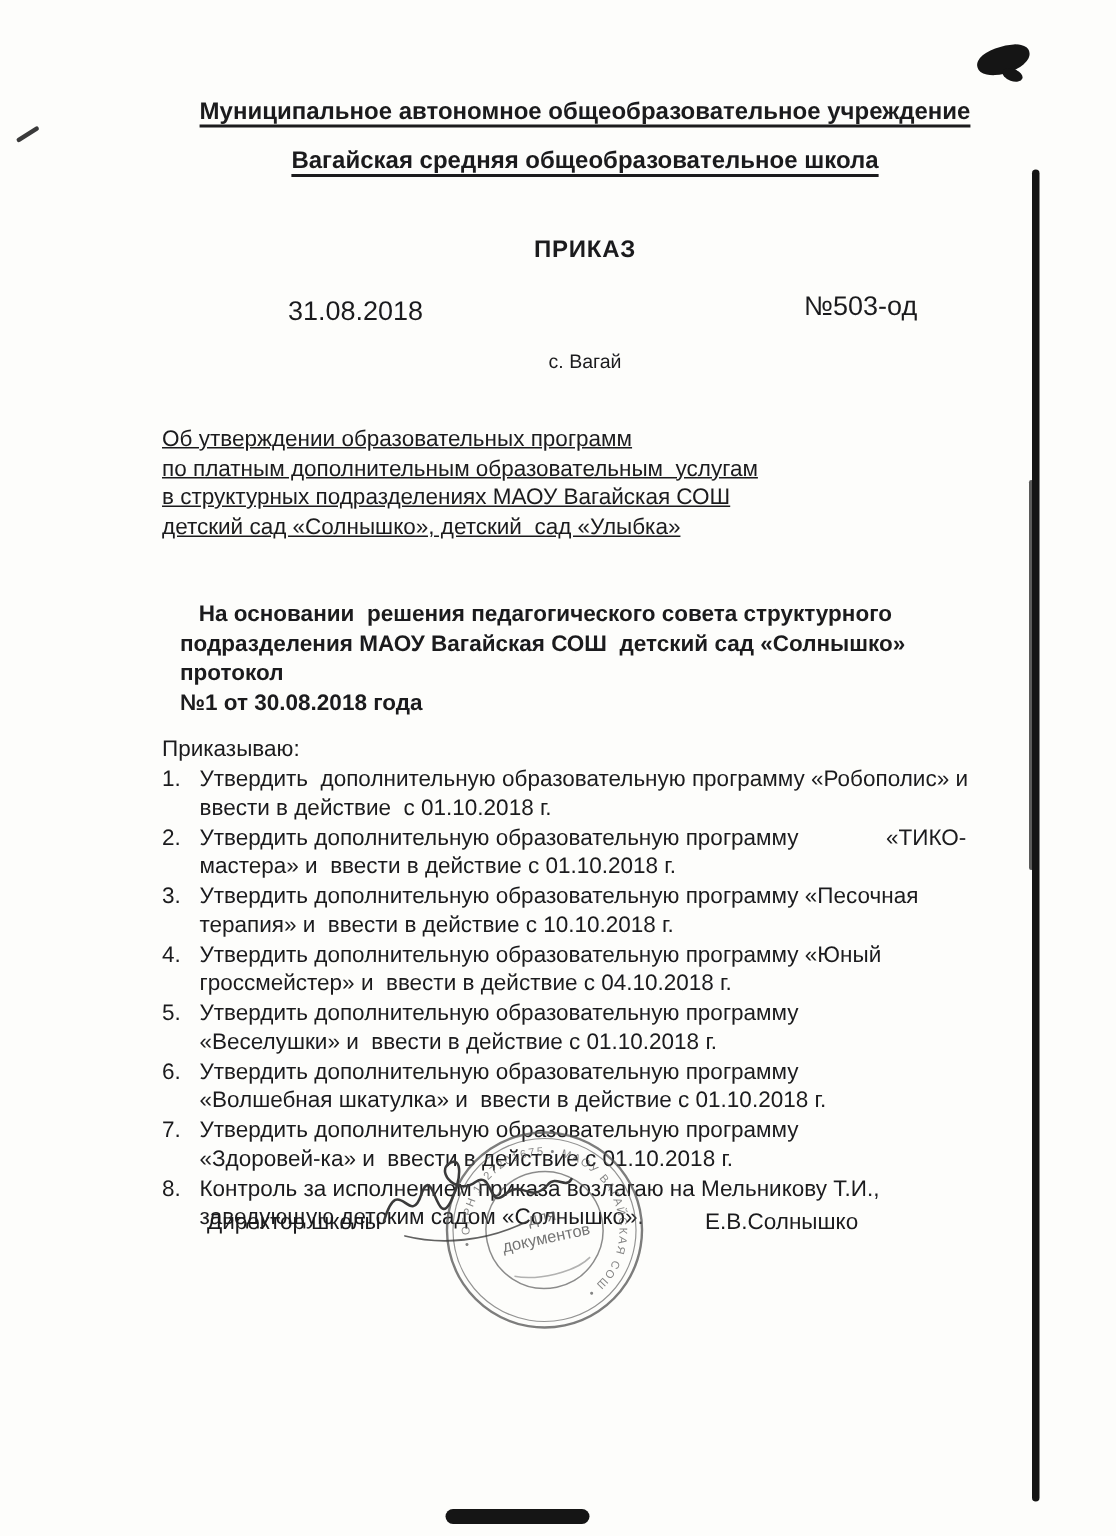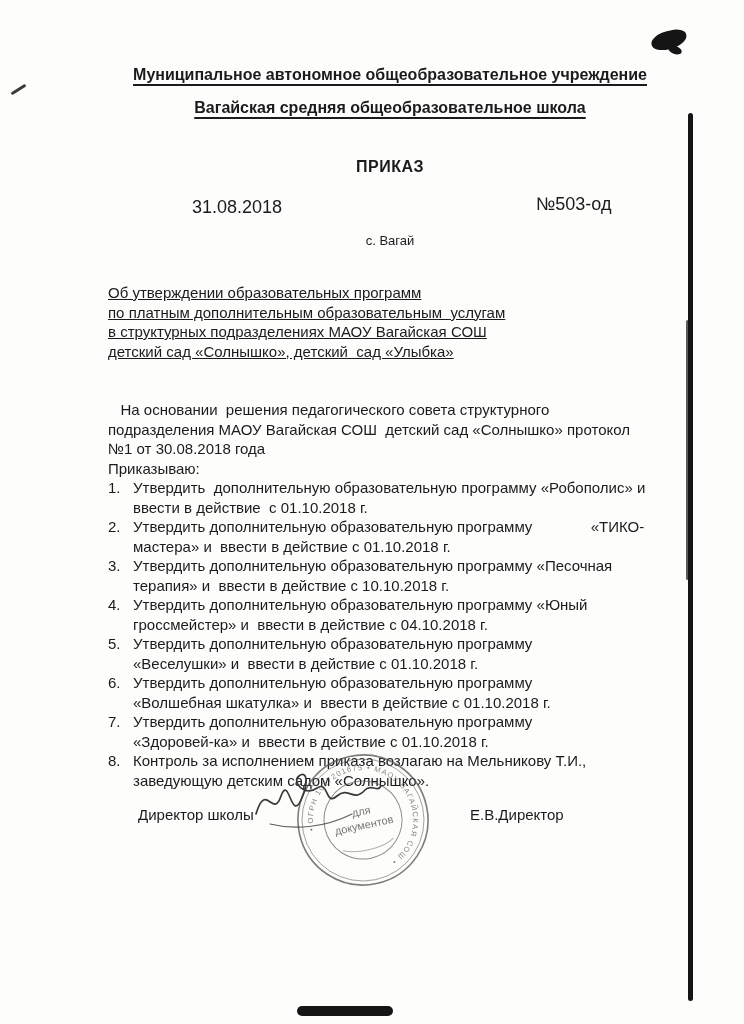--- a/index.html
+++ b/index.html
@@ -21,21 +21,21 @@
   }
   .doc-title { font-weight: bold; font-size: 16px; letter-spacing: 0.5px; }
   .meta { font-size: 18px; }
   .place { font-size: 13px; }
   .content {
     left: 108px; top: 283px; width: 566px;
     font-size: 15px; line-height: 19.5px;
   }
   .pre { white-space: pre-wrap; }
   .subject { margin: 0 0 39px 0; text-decoration: underline; }
-  .preamble { margin: 0; }
+  .preamble { margin: 12px; font-weight: bold; }
   .order-word { margin: 0; }
   .order-list { margin: 0; }
   .li { display: flex; }
   .li .num { width: 25px; flex: 0 0 25px; }
   .li .txt { flex: 1; white-space: pre-wrap; }
   .sig-row { left: 0; top: 798px; width: 744px; font-size: 15px; }
   .sig-label { position: absolute; left: 138px; top: 8px; }
   .sig-name  { position: absolute; left: 470px; top: 8px; }
   .stamp-wrap { left: 293px; top: 750px; width: 140px; height: 140px; transform: rotate(-12deg); opacity: 0.9; }
   .sign-wrap  { left: 252px; top: 762px; width: 132px; height: 78px; }
@@ -116,21 +116,21 @@
       <div class="li">
         <span class="num">8.</span>
         <span class="txt">Контроль за исполнением приказа возлагаю на Мельникову Т.И.,
 заведующую детским садом «Солнышко».</span>
       </div>
     </div>
   </div>
 
   <div class="abs sig-row">
     <span class="sig-label">Директор школы</span>
-    <span class="sig-name">Е.В.Директор</span>
+    <span class="sig-name">Е.В.Солнышко</span>
   </div>
 
   <div class="abs stamp-wrap">
     <svg width="140" height="140" viewBox="0 0 140 140">
       <g fill="none" stroke="#565656">
         <circle cx="70" cy="70" r="65" stroke-width="1.6" opacity="0.85"></circle>
         <circle cx="70" cy="70" r="61" stroke-width="0.8" opacity="0.7"></circle>
         <circle cx="70" cy="70" r="39" stroke-width="1" opacity="0.75"></circle>
       </g>
       <defs>

